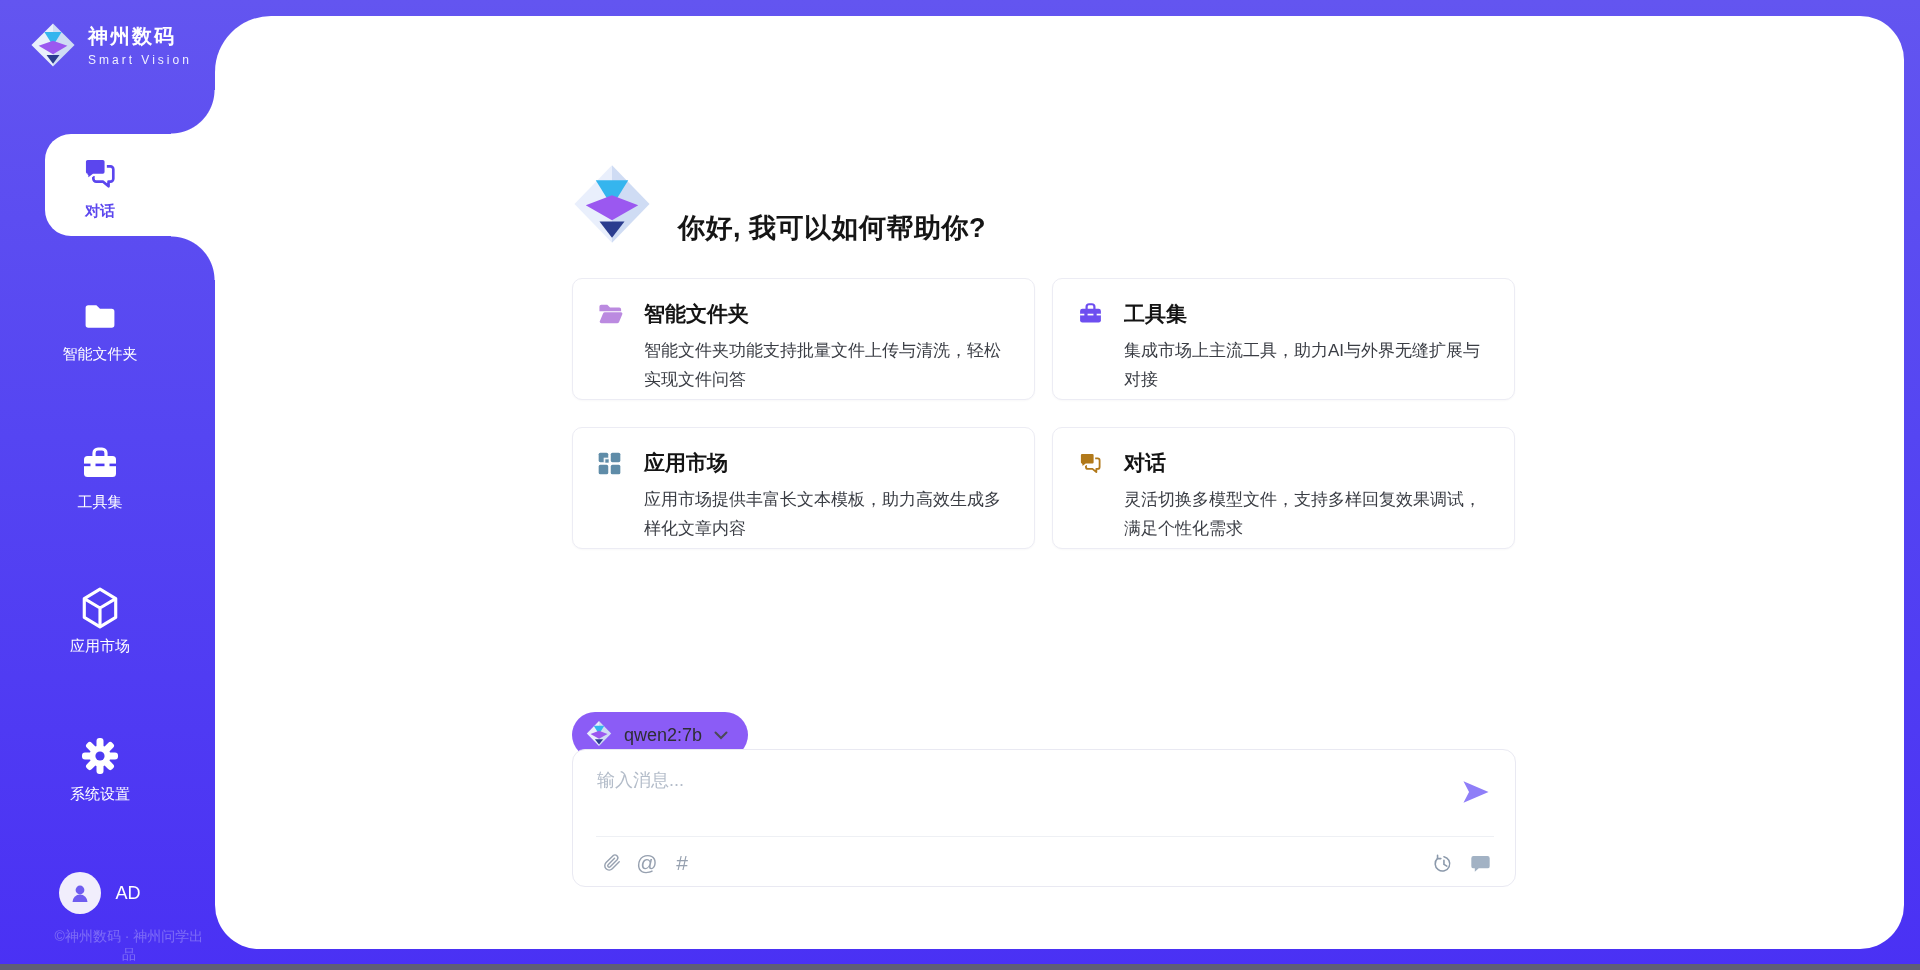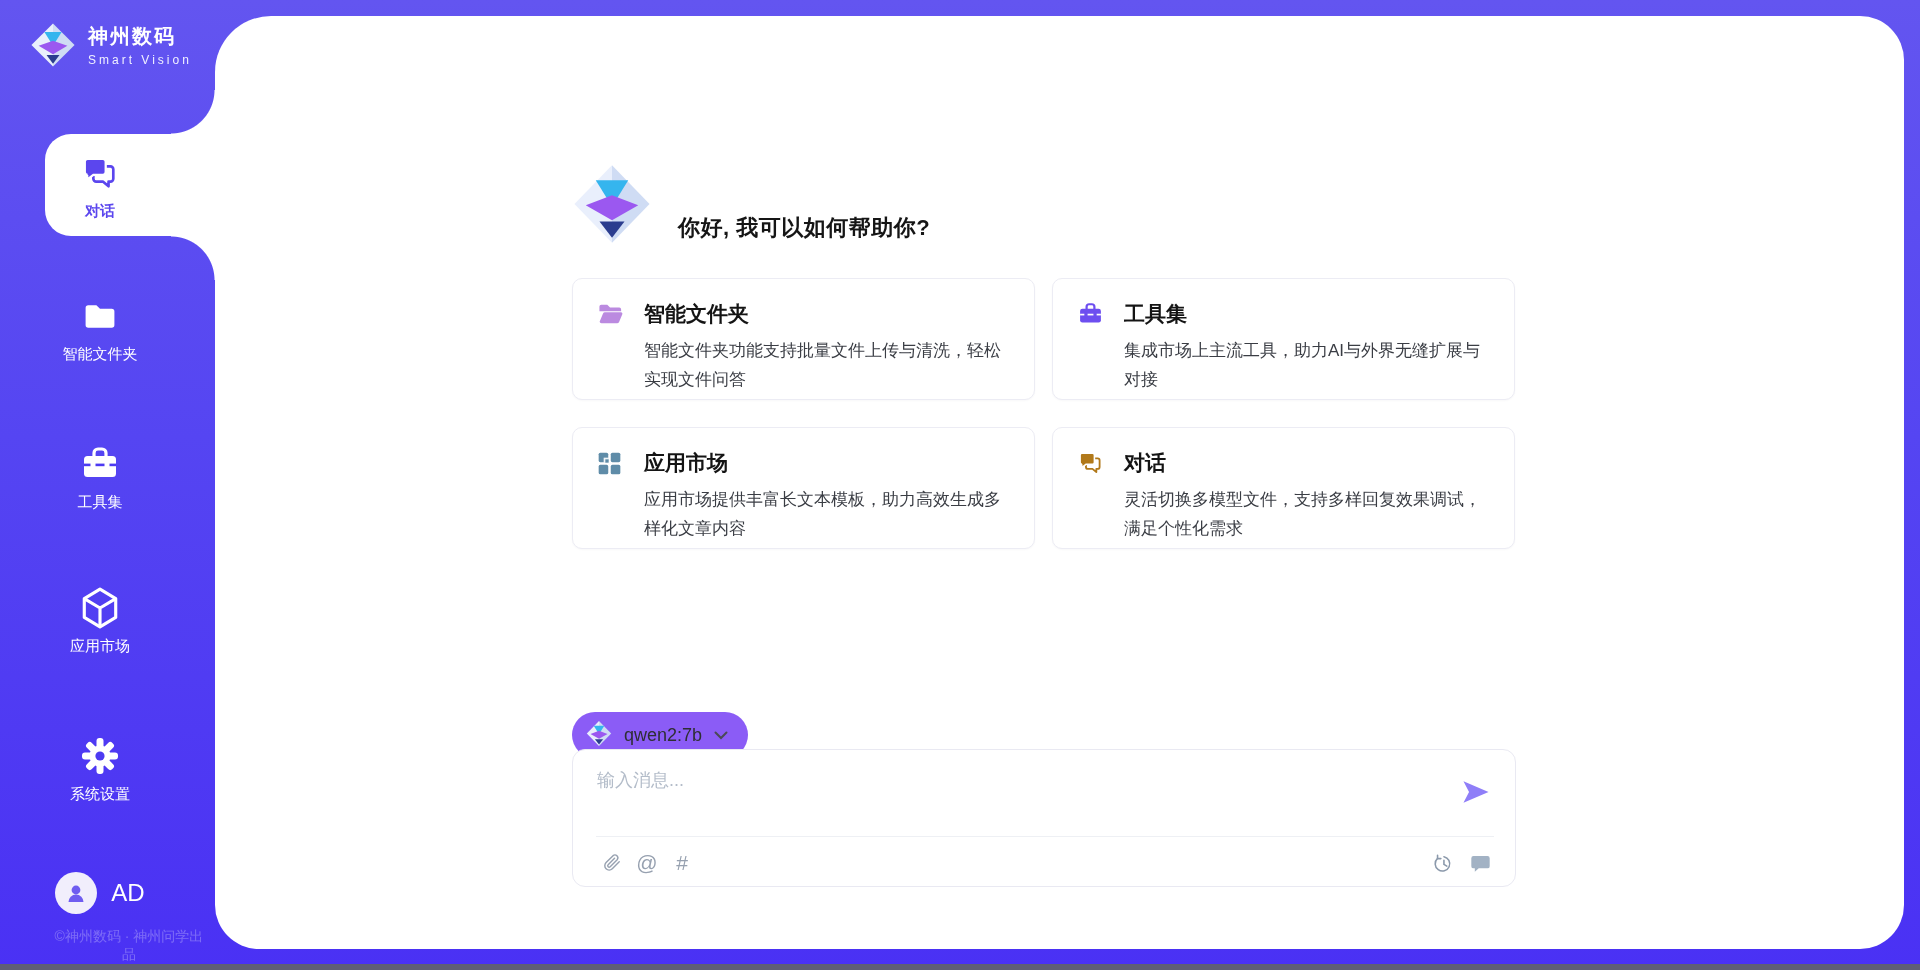--- a/index.html
+++ b/index.html
@@ -30,31 +30,31 @@
   .nav-item .nav-icon { height:40px; display:flex; align-items:center; justify-content:center; }
   .nav-item .nav-label { margin-top:8px; font-size:15px; line-height:20px; }
   .nav-item.active { color:#5b46ee; font-weight:600; }
   .ni-0 { top:153px; } .ni-1 { top:296px; } .ni-2 { top:444px; } .ni-3 { top:588px; } .ni-4 { top:736px; }
   .gap-fill { fill:#4d3af2; }
 
   .user-row { position:absolute; left:0; top:872px; width:200px; display:flex;
               align-items:center; justify-content:center; gap:14px; cursor:pointer; }
   .avatar { width:42px; height:42px; border-radius:50%; background:#f1eefc;
             display:flex; align-items:center; justify-content:center; }
-  .user-name { color:#fff; font-size:24px; }
+  .user-name { color:#fff; font-size:18px; }
   .copyright { position:absolute; left:0; top:928px; width:210px; text-align:center;
                color:rgba(255,255,255,0.28); font-size:14px;padding-left:48px; }
 
   
   .panel { position:absolute; left:215px; top:16px; width:1689px; height:933px;
            background:#fff; border-radius:56px 44px 44px 44px; z-index:1; }
   .content { position:absolute; left:357px; top:0; width:944px; height:100%; }
 
   .hero { position:absolute; left:0; top:146px; display:flex; align-items:center; gap:26px; }
-  .hero h1 { font-size:22px; font-weight:700; color:#151515; letter-spacing:0.5px;margin-top:44px; }
+  .hero h1 { font-size:27px; font-weight:700; color:#151515; letter-spacing:0.5px;margin-top:44px; }
 
   .cards { position:absolute; left:0; top:262px; width:944px; display:grid;
            grid-template-columns:463px 463px; grid-column-gap:17px; grid-row-gap:27px; }
   .card { width:463px; height:122px; background:#fff; border:1.5px solid #ececf4;
           border-radius:10px; padding:21px 24px 0 24px; cursor:pointer;
           box-shadow:0 1px 2px rgba(30,30,60,0.03); }
   .card-head { display:flex; align-items:center; gap:20px; }
   .card-icon { width:27px; display:flex; }
   .card-title { font-size:21px; font-weight:700; color:#141414; }
   .card-desc { margin:8px 0 0 47px; width:372px; font-size:17px; line-height:29px; color:#3a3d44; }

